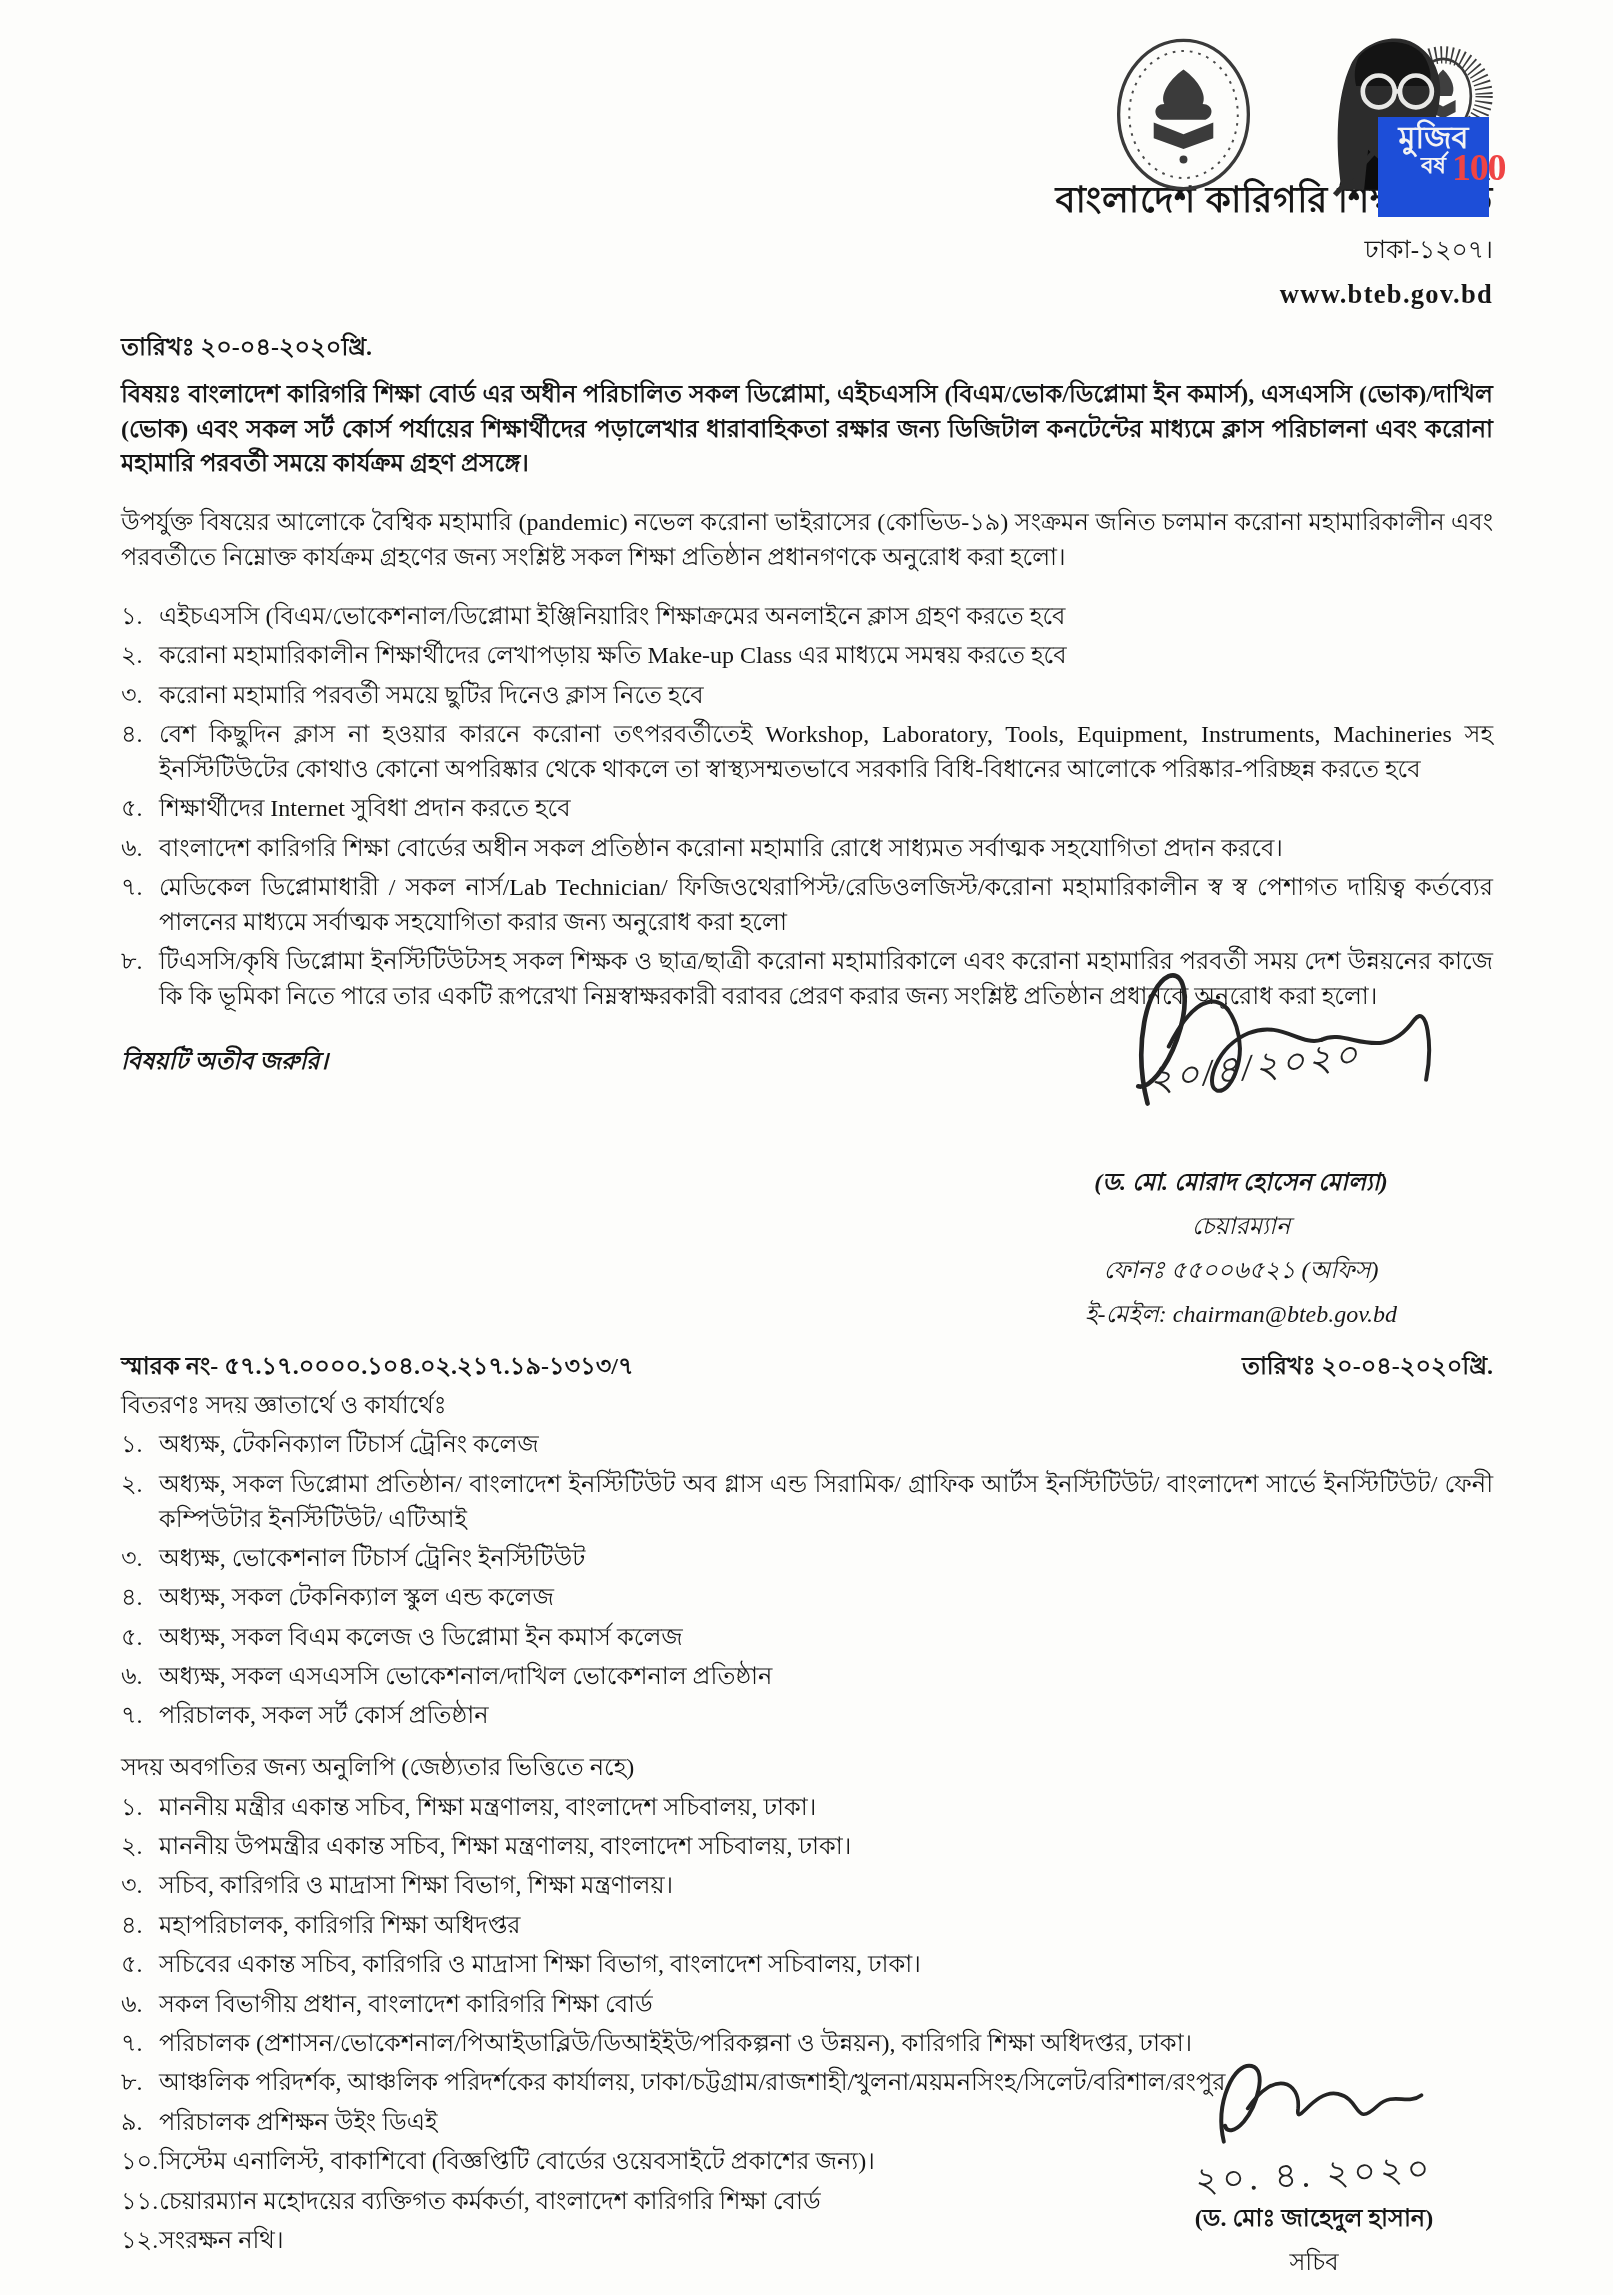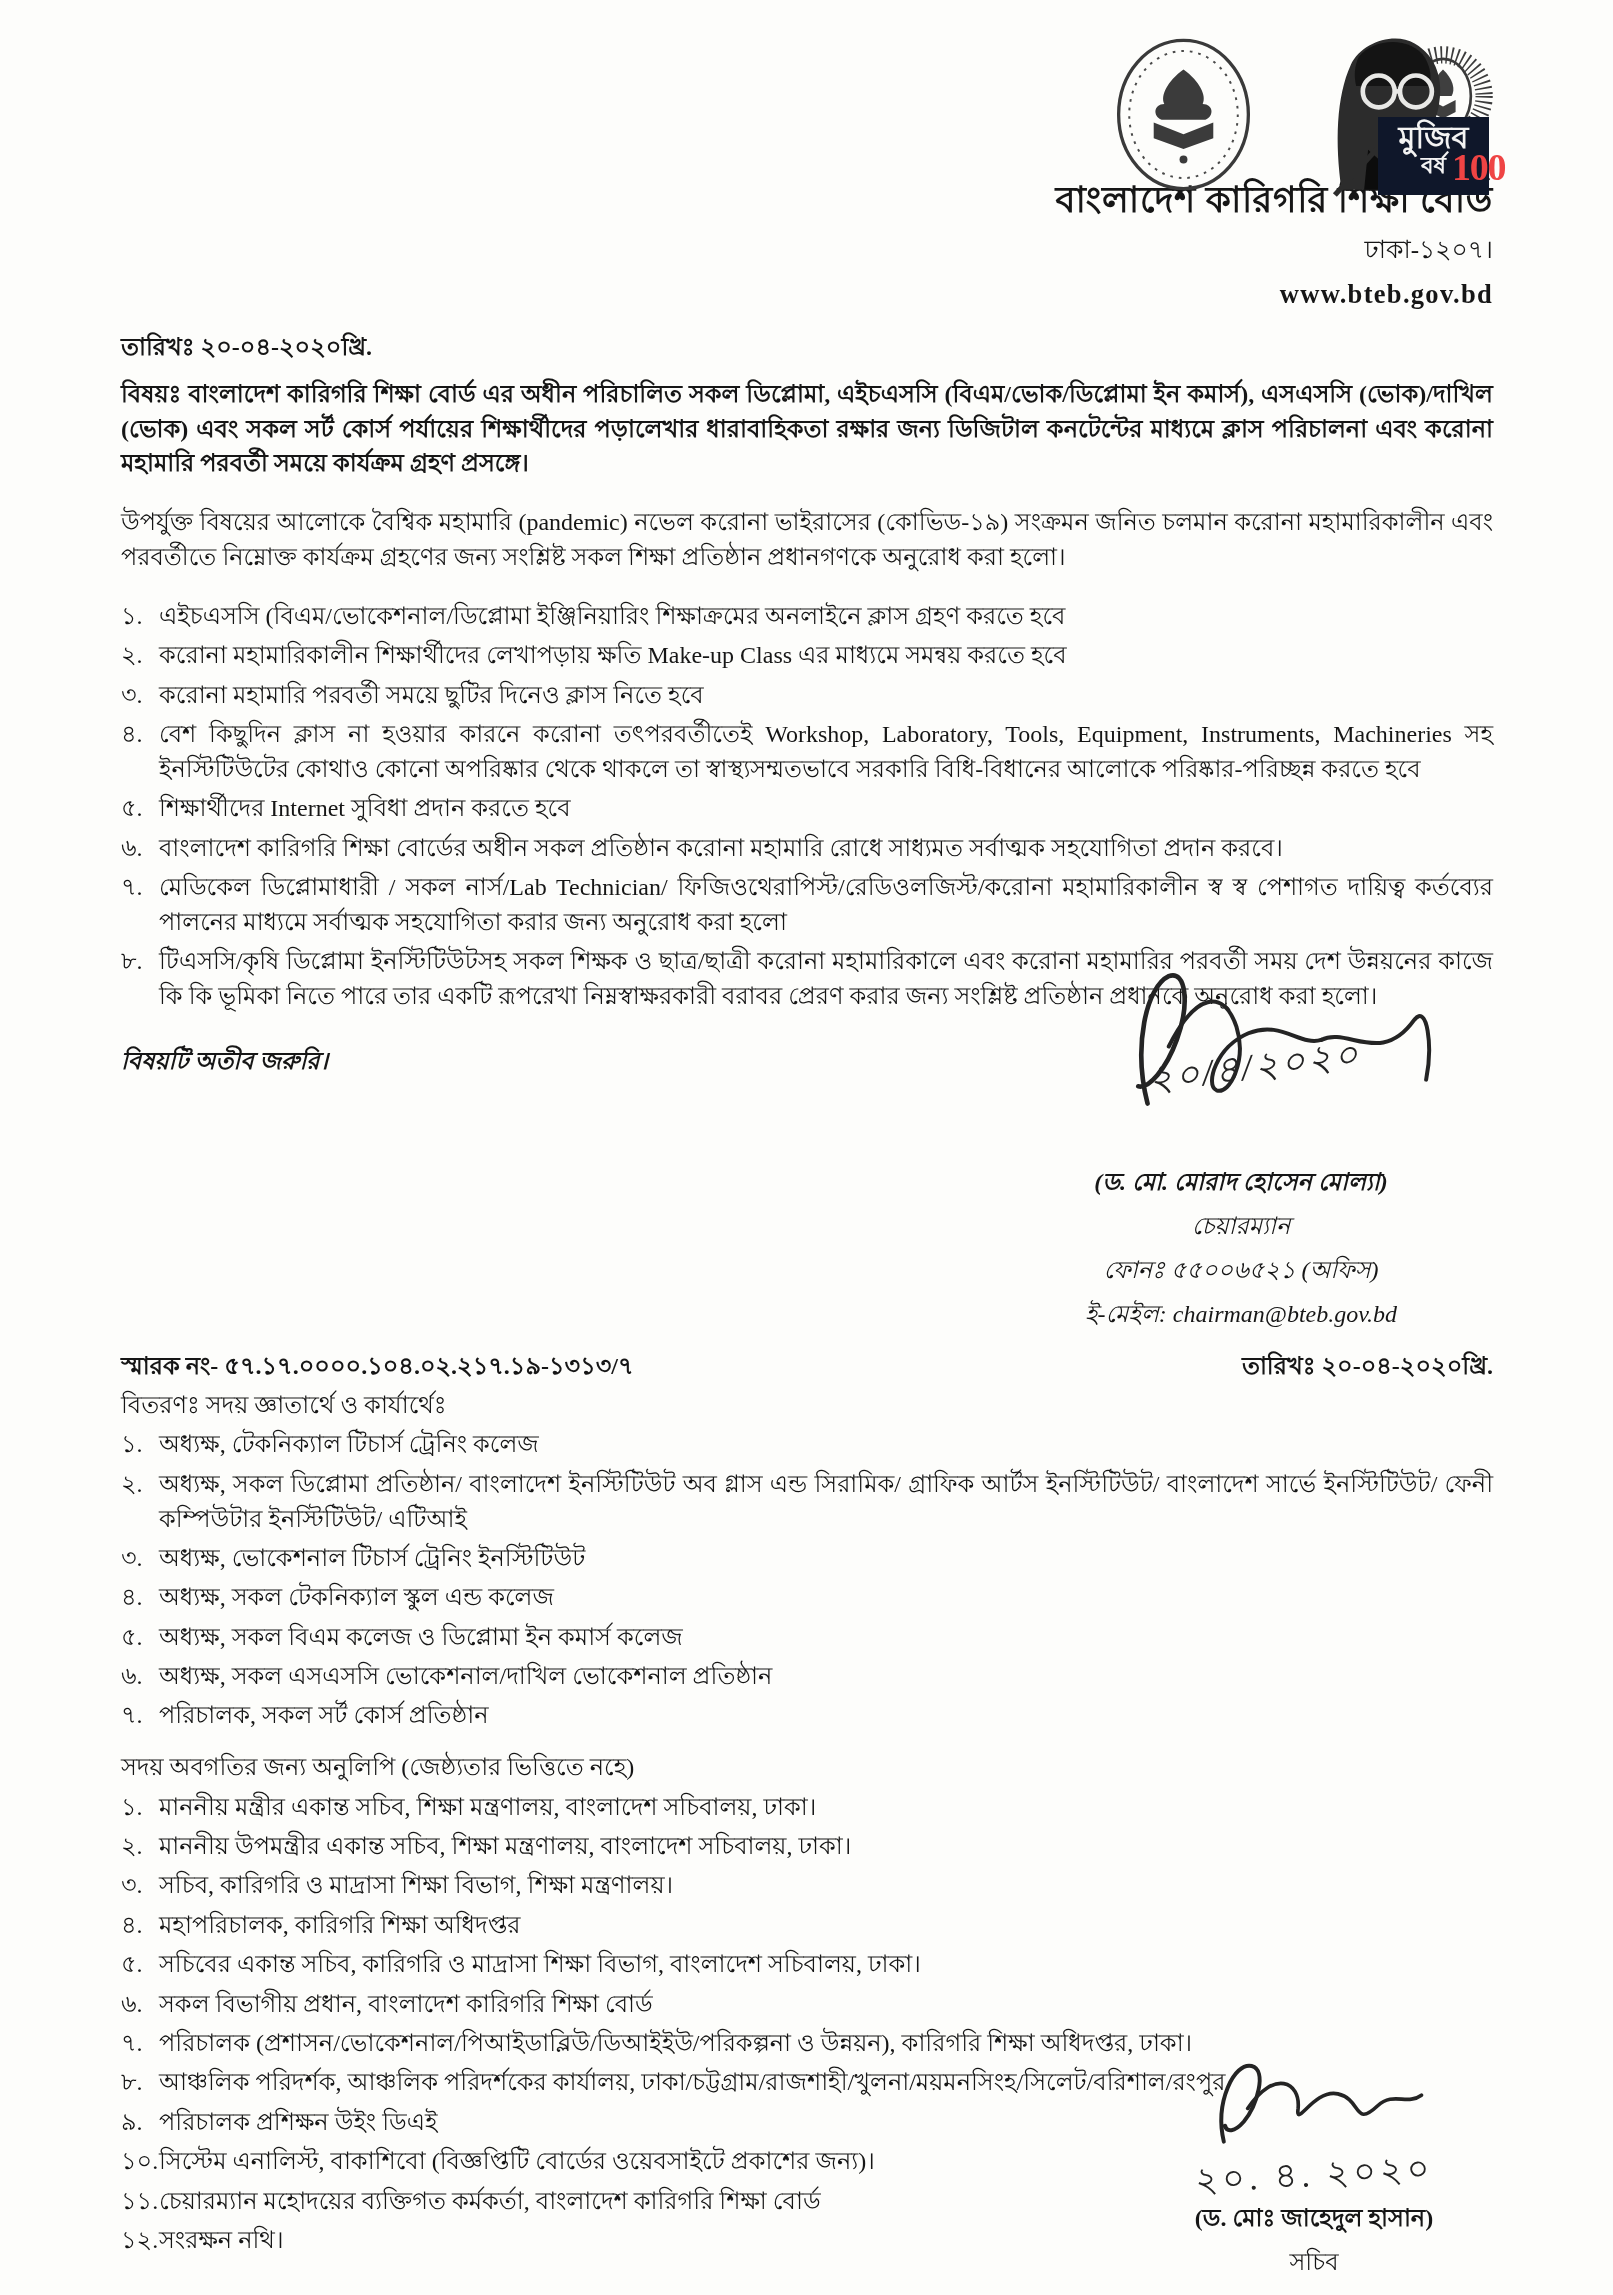--- a/index.html
+++ b/index.html
@@ -12,21 +12,21 @@
   }
   
   .header-center{text-align:right;}
   .seal-wrap{display:inline-block;}
   .org-name{font-size:36px;font-weight:bold;margin-top:4px;letter-spacing:0.7px;}
   .addr{font-size:25px;margin-top:6.6px;}
   .addr2{font-size:25px;margin-top:5.3px;}
   .website{font-size:26.5px;font-weight:bold;margin-top:6.6px;letter-spacing:1.3px;}
   .logo-circle{position:absolute;left:1114px;top:35px;}
   .mujib-logo{position:absolute;left:1295px;top:17px;width:206px;height:186px;}
-  .mujib-box{position:absolute;left:83px;top:100px;width:111px;height:78px;background:#0f172a;
+  .mujib-box{position:absolute;left:83px;top:100px;width:111px;height:100px;background:#1d4ed8;
     color:#f3f3f3;text-align:center;line-height:1.05;padding-top:5.3px;box-sizing:border-box;}
   .mujib-box .l1{font-size:30.5px;font-weight:bold;}
   .mujib-box .l2{font-size:22.6px;font-weight:bold;}
   .mujib-100{position:absolute;left:157px;top:123px;font-size:38px;font-weight:bold;color:#ef4444;letter-spacing:-1.3px;}
   
   .memo-row{display:flex;justify-content:space-between;align-items:baseline;margin-top:17px;}
   .memo-row.bold *{font-weight:bold;}
   .red-mark{position:absolute;width:2.7px;height:29px;background:#c92f2f;transform:rotate(28deg);
     left:398px;top:-4px;opacity:.85;}
   .memo-label-wrap{position:relative;}

